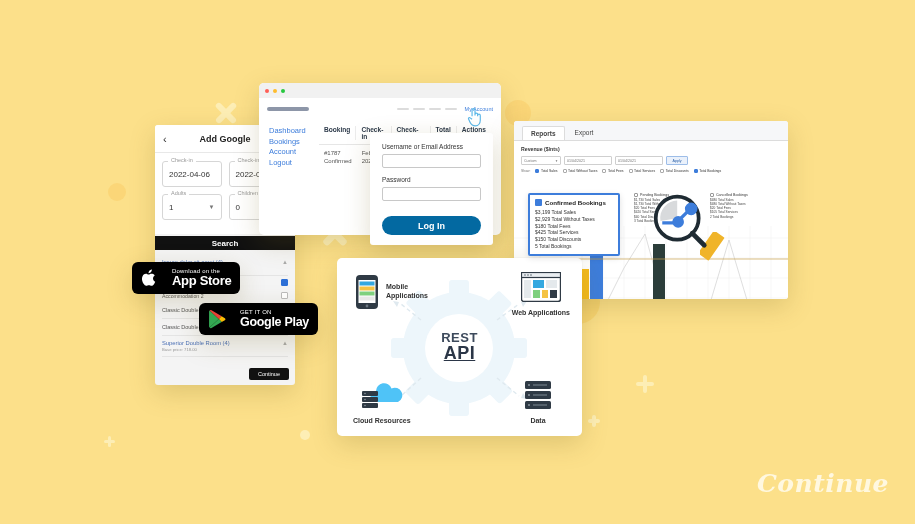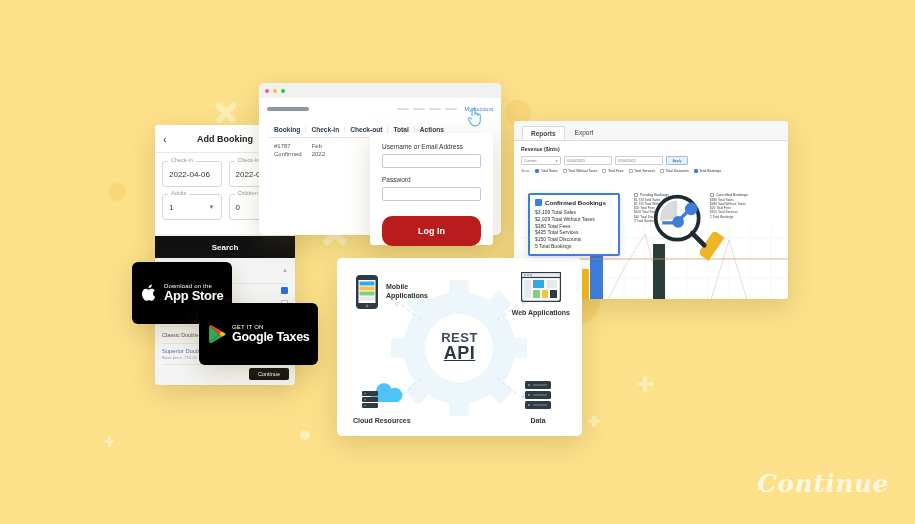--- a/index.html
+++ b/index.html
@@ -45,21 +45,21 @@
     height: 26px; display: flex; align-items: center; padding: 0 6px;
     font-size: 8px; color: #333; background: #fff;
   }
   .fld .lbl {
     position: absolute; top: -5px; left: 5px; background: #fff; padding: 0 3px;
     font-size: 5.5px; color: #999;
   }
   .fld .caret { margin-left: auto; font-size: 6px; color: #777; }
   #search-btn {
     background: #111; color: #fff; font-size: 8px; font-weight: 600;
-    height: 22px; display: flex; align-items: center; justify-content: center;
+    height: 14px; display: flex; align-items: center; justify-content: center;
     margin: 2px 0 0;
   }
   #room-list { padding: 5px 7px; background: #f4f4f4; }
   .room-item { border-bottom: 1px solid #e4e4e4; padding: 4px 0; }
   .room-title { font-size: 5.8px; color: #4a6fb5; }
   .room-sub { font-size: 4.2px; color: #999; margin-top: 1px; }
   .room-opt { display: flex; align-items: center; font-size: 5.2px; color: #555; padding: 3px 0; }
   .room-opt .cb {
     margin-left: auto; width: 7px; height: 7px; border: 1px solid #bbb; border-radius: 1px; background:#fff;
   }
@@ -67,21 +67,21 @@
   .room-plain { font-size: 5.5px; color: #555; padding: 5px 0; border-bottom: 1px solid #e4e4e4; }
   .chev { float: right; color: #aaa; font-size: 6px; }
   #continue-btn {
     position: absolute; right: 6px; bottom: 5px; background: #111; color: #fff;
     font-size: 5.5px; padding: 3px 9px; border-radius: 2px;
   }
 
   
   .badge {
     position: absolute; background: #000; border-radius: 6px; color: #fff;
-    display: flex; align-items: center; gap: 6px; padding: 21px 9px;
+    display: flex; align-items: center; gap: 14px; padding: 6px 9px;
   }
   #appstore-badge { left: 132px; top: 262px; }
   #googleplay-badge { left: 199px; top: 303px; }
   .badge .b-txt { line-height: 1.05; }
   .badge .b-small { font-size: 6px; letter-spacing: .2px; }
   .badge .b-big { font-size: 13px; font-weight: 700; letter-spacing: -.3px; }
   .badge .b-big.gp { font-size: 12.5px; }
 
   
   #browser-win {
@@ -108,21 +108,21 @@
   #cursor-hand { position: absolute; left: 466px; top: 106px; width: 18px; height: 22px; }
 
   
   #login-popup {
     position: absolute; left: 370px; top: 133px; width: 123px; height: 112px;
     background: #fff; border-radius: 3px; padding: 10px 12px;
   }
   #login-popup .l-lbl { font-size: 6.5px; color: #333; margin-bottom: 4px; }
   #login-popup .l-inp { height: 14px; border: 1px solid #c8c8c8; border-radius: 2px; margin-bottom: 8px; background:#fff; }
   #login-btn {
-    height: 30px; background: #b91c1c; border-radius: 10px; color: #fff;
+    height: 19px; background: #0369a1; border-radius: 10px; color: #fff;
     font-size: 9px; font-weight: 700; display: flex; align-items: center; justify-content: center;
     margin-top: 15px;
   }
 
   
   #reports-win {
     position: absolute; left: 514px; top: 121px; width: 274px; height: 178px;
     background: #f6f7f9; border-radius: 3px; overflow: hidden;
   }
   #rep-tabs { display: flex; gap: 2px; padding: 5px 8px 0; background: #f6f7f9; }
@@ -186,21 +186,21 @@
 <div class="deco deco-x" style="left:213px;top:100px;width:26px;height:26px;"></div>
 <div class="deco deco-x" style="left:320px;top:218px;width:30px;height:30px;"></div>
 <div class="deco deco-plus" style="left:636px;top:375px;width:18px;height:18px;"></div>
 <div class="deco deco-plus" style="left:588px;top:415px;width:12px;height:12px;"></div>
 <div class="deco deco-plus" style="left:104px;top:436px;width:11px;height:11px;"></div>
 <div class="deco deco-circle" style="left:300px;top:430px;width:10px;height:10px;background:#fdeeb5;"></div>
 
 <div id="mobile-card" class="shadow">
   <div id="mobile-head">
     <span class="back">‹</span>
-    <span class="ttl">Add Booking</span>
+    <span class="ttl">Add Google</span>
   </div>
 
   <div id="mobile-form">
     <div class="fld-row">
       <div class="fld">
         <span class="lbl">Check-in</span>
         <span>2022-04-06</span>
       </div>
       <div class="fld">
         <span class="lbl">Check-in</span>
@@ -262,41 +262,47 @@
 <div class="badge shadow" id="googleplay-badge">
   <svg width="18" height="20" viewBox="0 0 22 24">
     <path fill="#34a853" d="M2 1.5 13.2 12 2 22.5c-.4-.3-.7-.8-.7-1.5V3c0-.7.3-1.2.7-1.5z"></path>
     <path fill="#4285f4" d="M2 1.5 13.2 12 16.6 8.7 4.4.8C3.5.3 2.6.6 2 1.5z" opacity=".0"></path>
     <path fill="#ea4335" d="M16.7 8.6 13.2 12 2 1.5C2.5.9 3.4.7 4.3 1.2l12.4 7.4z"></path>
     <path fill="#fbbc04" d="M16.7 8.6 20.6 11c1 .6 1 1.8 0 2.4l-3.9 2.3L13.2 12l3.5-3.4z"></path>
     <path fill="#34a853" d="M16.7 15.7 4.3 22.9c-.9.5-1.8.3-2.3-.4L13.2 12l3.5 3.7z"></path>
   </svg>
   <span class="b-txt">
     <span class="b-small" style="display:block">GET IT ON</span>
-    <span class="b-big gp" style="display:block">Google Taxes</span>
+    <span class="b-big gp" style="display:block">Google Play</span>
   </span>
 </div>
 
 <div id="browser-win" class="shadow">
   <div id="browser-bar">
     <span class="dot" style="background:#ff5f57"></span>
     <span class="dot" style="background:#febc2e"></span>
     <span class="dot" style="background:#28c840"></span>
   </div>
   <div id="browser-nav">
     <span class="logo-bar"></span>
     <span class="menu-spacer"></span>
     <span class="menu-dash"></span>
     <span class="menu-dash"></span>
     <span class="menu-dash"></span>
     <span class="menu-dash"></span>
     <span id="my-account-link">My Account</span>
   </div>
 
   <div id="acct-body">
+    <div id="acct-menu">
+      <div>Dashboard</div>
+      <div>Bookings</div>
+      <div>Account</div>
+      <div>Logout</div>
+    </div>
     <div id="acct-table">
       <div class="thead">
         <span>Booking</span>
         <span>Check-in</span>
         <span>Check-out</span>
         <span>Total</span>
         <span>Actions</span>
       </div>
       <div class="trow">
         <span style="white-space:pre">#1787

